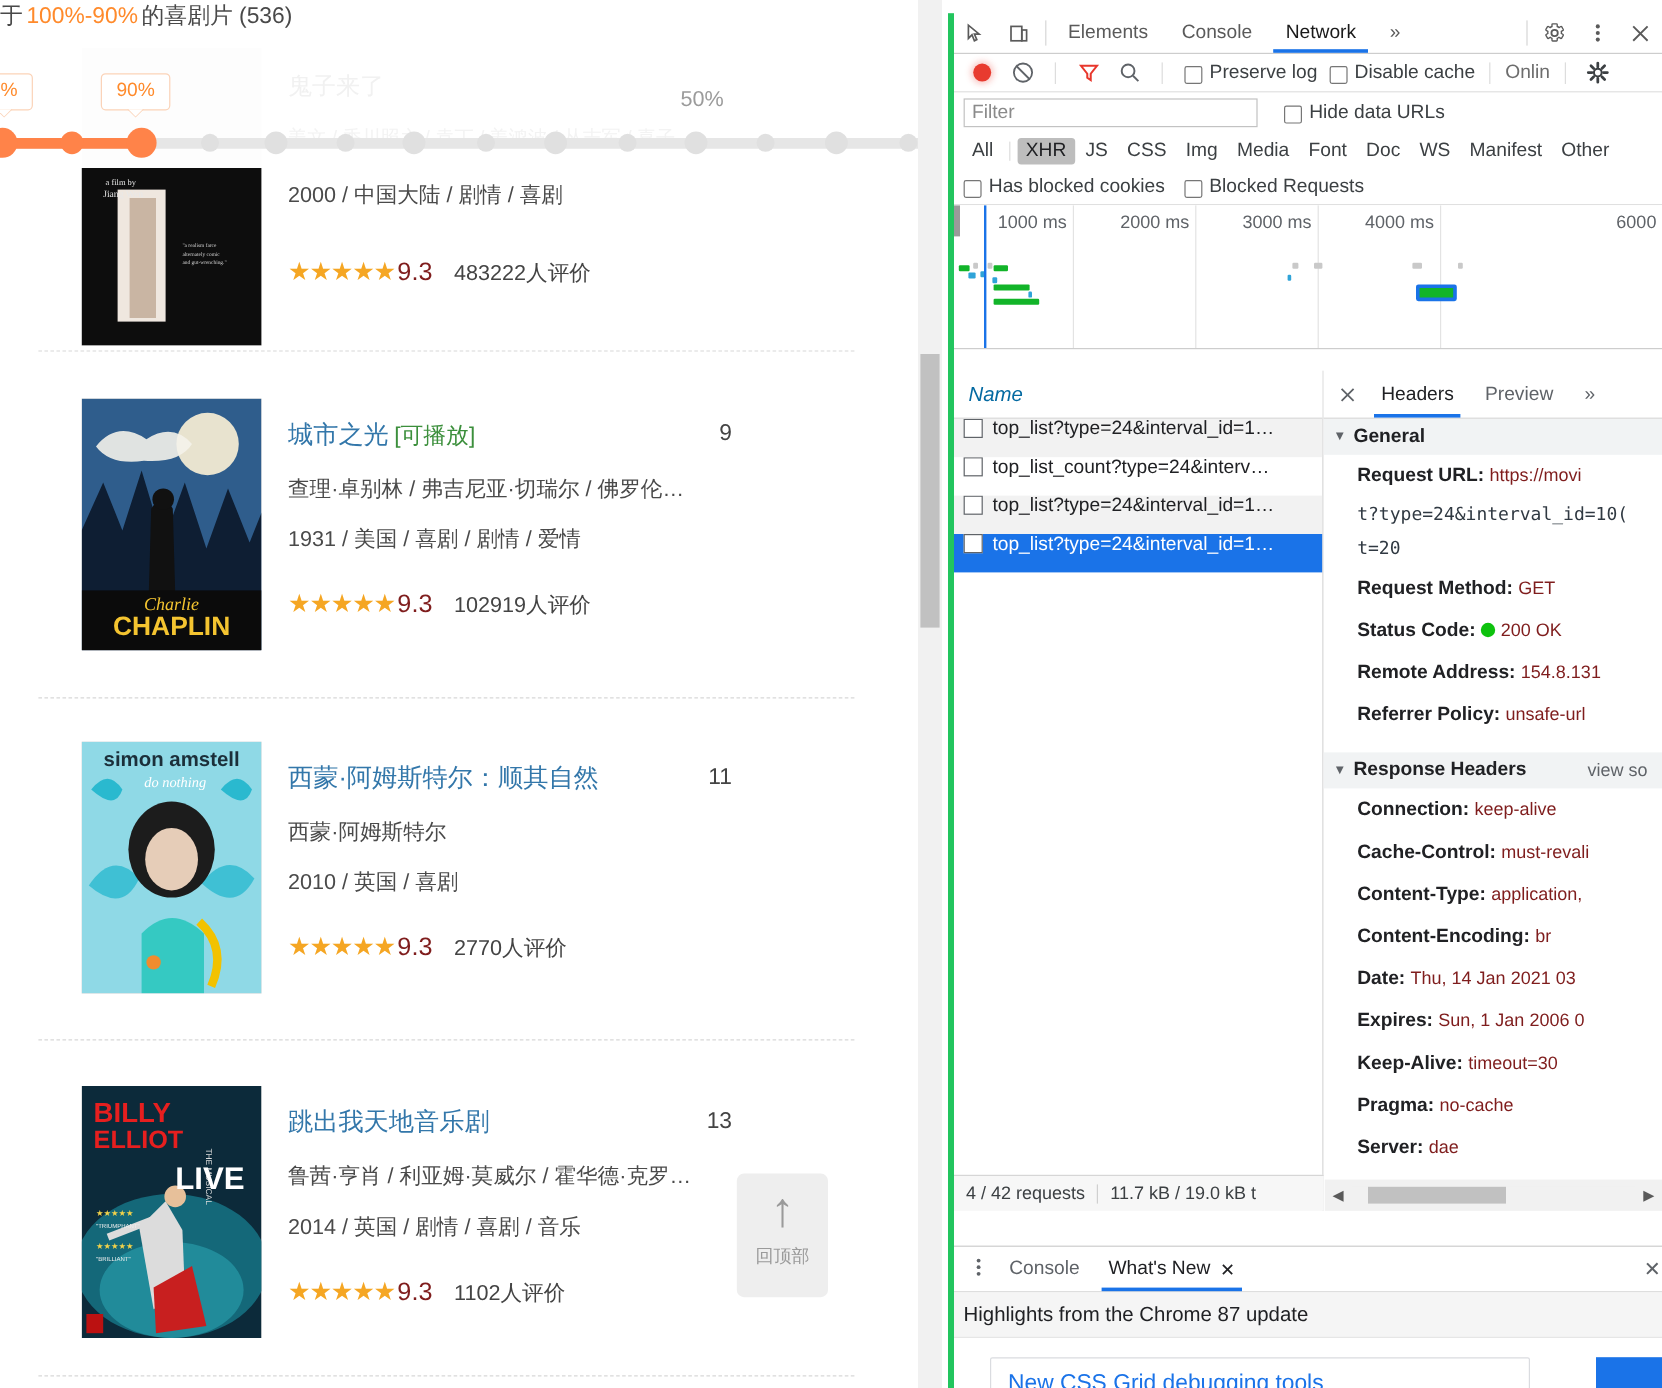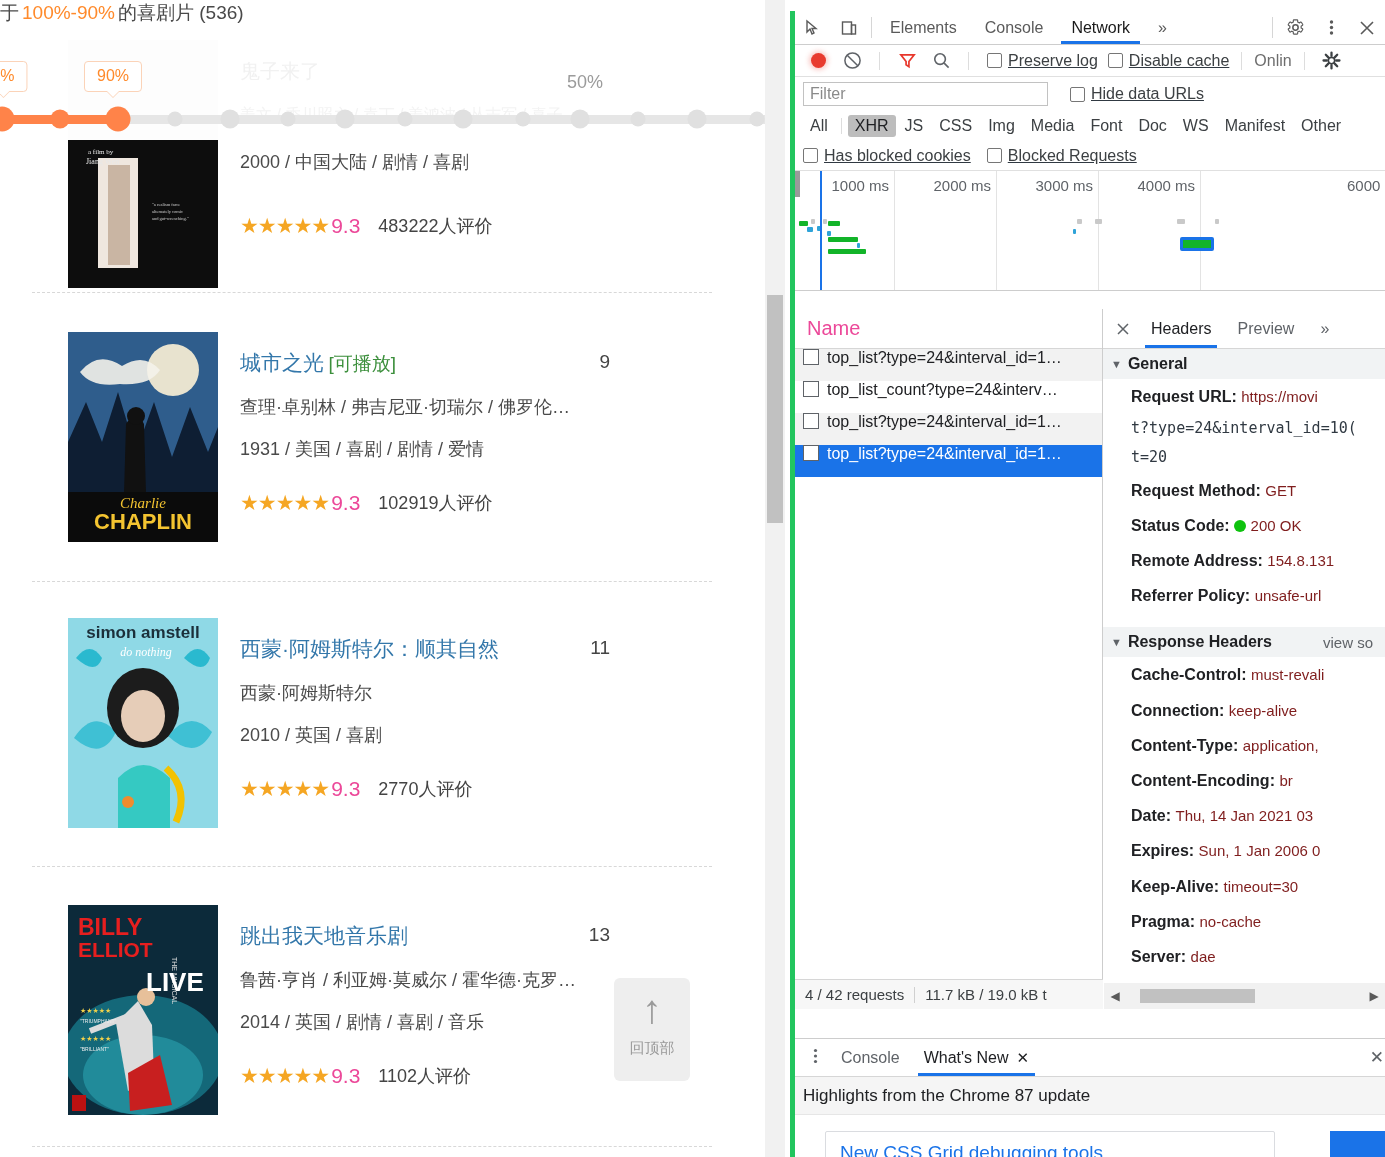--- a/index.html
+++ b/index.html
@@ -121,21 +121,21 @@
   }
   .playable { color: #3c8f3c; font-size: 19px; }
   .rank {
     position: absolute; right: 110px; top: 2px;
     font-size: 19px; color: #444;
   }
   .cast { font-size: 18px; color: #4a4a4a; margin-top: 16px; white-space: nowrap; }
   .info { font-size: 18px; color: #4a4a4a; margin-top: 18px; }
   .rating { margin-top: 30px; display: flex; align-items: center; }
   .stars { color: #f5a623; font-size: 21px; letter-spacing: -1px; }
-  .score { color: #ec4899; font-size: 21px; margin-left: 2px; }
+  .score { color: #7f1d1d; font-size: 21px; margin-left: 2px; }
   .votes { color: #444; font-size: 18px; margin-left: 18px; }
   .sep {
     position: absolute; left: 32px; width: 680px;
     border-top: 1px dashed #d8d8d8; height: 0;
   }
 
   
   .backtop {
     position: absolute; left: 614px; top: 978px;
     width: 76px; height: 103px;
@@ -199,21 +199,21 @@
   .rec-dot {
     width: 15px; height: 15px; border-radius: 50%;
     background: #e83b2f; box-shadow: 0 0 5px 2px rgba(232,59,47,.28);
   }
   .tb-btn { width: 30px; height: 26px; display: flex; align-items: center; justify-content: center; color: #5f6368; }
   .cbx {
     width: 15px; height: 15px; border: 1px solid #767676; border-radius: 2px;
     background: #fff; display: inline-block; flex: none;
   }
   .cbx-lbl { font-size: 16px; color: #3c4043; margin-left: 6px; }
-  .tb-lbl-grp { display: flex; align-items: center; margin-left: 6px; text-decoration: underline; }
+  .tb-lbl-grp { display: flex; align-items: flex-end; margin-left: 6px; }
   .tb-sep { width: 1px; height: 18px; background: #ddd; margin: 0 8px; }
   .online-txt { color: #6d6d6d; font-size: 16px; }
 
   
   .dt-filterbar {
     height: 34px; display: flex; align-items: center; padding: 0 8px;
   }
   .filter-input {
     width: 245px; height: 24px; border: 1px solid #c2c2c2; background: #fff;
     font-size: 16px; color: #777; padding: 0 6px;
@@ -251,21 +251,21 @@
     position: absolute; border: 3px solid #1a73e8; background: #12b429;
     border-radius: 2px;
   }
   .ov-leftbar { position:absolute; left:0; top:0; width:5px; height:26px; background:#9a9a9a; }
 
   
   .dt-split { position: absolute; left: 0; top: 298px; right: 0; height: 700px; display: flex; }
   .dt-reqpane { width: 308px; border-right: 1px solid #cdcdcd; display: flex; flex-direction: column; background: #fff; }
   .req-header {
     height: 40px; display: flex; align-items: center; padding-left: 12px;
-    border-bottom: 1px solid #d6d6d6; font-size: 20px; color: #ec4899; background: #fff;
+    border-bottom: 1px solid #d6d6d6; font-size: 17px; color: #0369a1; background: #fff; font-style: italic;
   }
   .req-row {
     height: 32px; display: flex; align-items: flex-start; padding-left: 8px;
     font-size: 16px; color: #202124; white-space: nowrap; overflow: hidden;
   }
   .req-row.odd { background: #f2f2f2; }
   .req-row.selected { background: #1a73e8; color: #fff; }
   .req-cbx {
     width: 16px; height: 16px; border: 1px solid #5f6368; background: #fff;
     display: inline-block; margin-right: 8px; flex: none;
@@ -715,26 +715,26 @@
             <span class="hkey">Referrer Policy:</span>
             <span class="hval">unsafe-url</span>
           </div>
 
           <div class="sec-title" style="margin-top:14px;">
             <span class="tri">▼</span>
             <span>Response Headers</span>
             <span class="viewsrc">view so</span>
           </div>
           <div class="hrow">
+            <span class="hkey">Connection:</span>
+            <span class="hval">keep-alive</span>
+          </div>
+          <div class="hrow">
             <span class="hkey">Cache-Control:</span>
             <span class="hval">must-revali</span>
-          </div>
-          <div class="hrow">
-            <span class="hkey">Connection:</span>
-            <span class="hval">keep-alive</span>
           </div>
           <div class="hrow">
             <span class="hkey">Content-Type:</span>
             <span class="hval">application,</span>
           </div>
           <div class="hrow">
             <span class="hkey">Content-Encoding:</span>
             <span class="hval">br</span>
           </div>
           <div class="hrow">

